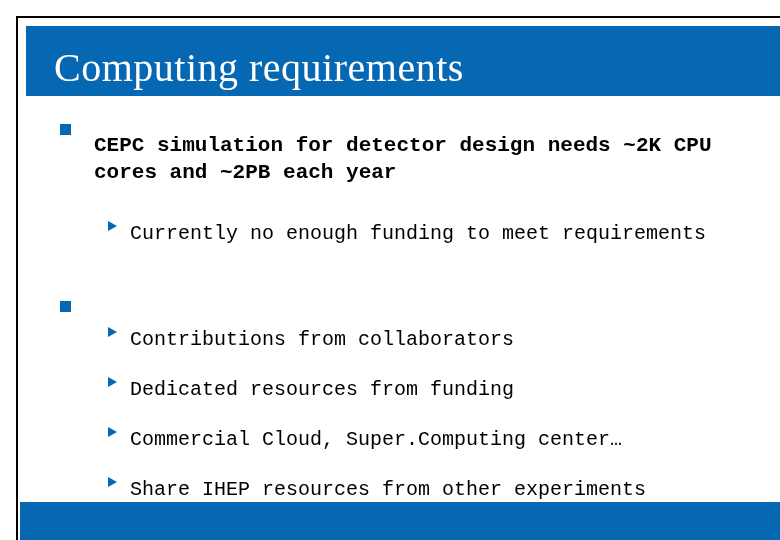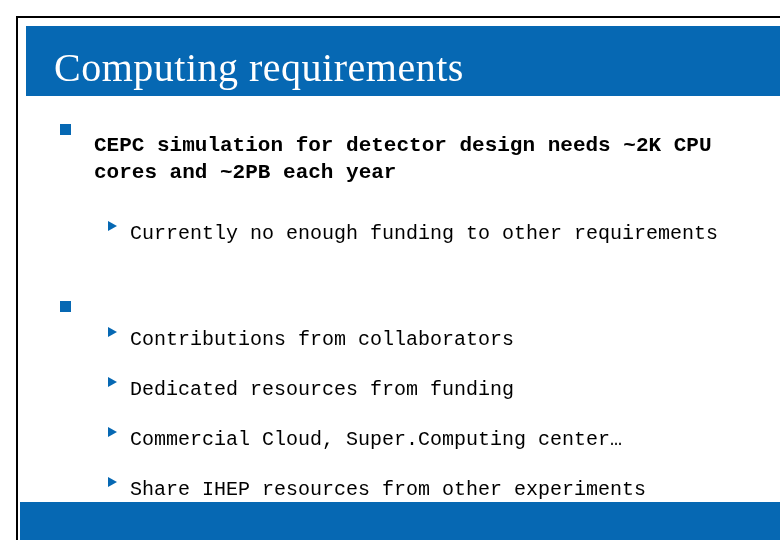--- a/index.html
+++ b/index.html
@@ -87,21 +87,21 @@
 <div class="slide">
   <div class="title-bar">
     <h1>Computing requirements</h1>
   </div>
 
   <div class="body">
 
     <div class="lvl1">
       <span class="text">CEPC simulation for detector design needs ~2K CPU cores and ~2PB each year</span>
       <div class="sub-list">
-        <div class="lvl2">Currently no enough funding to other requirements</div>
+        <div class="lvl2">Currently no enough funding to meet requirements</div>
       </div>
     </div>
 
     <div class="lvl1">
       <div class="sub-list">
         <div class="lvl2">Contributions from collaborators</div>
         <div class="lvl2">Dedicated resources from funding</div>
         <div class="lvl2">Commercial Cloud, Super.Computing center…</div>
         <div class="lvl2">Share IHEP resources from other experiments through HTCondor and IHEPCloud</div>
       </div>

